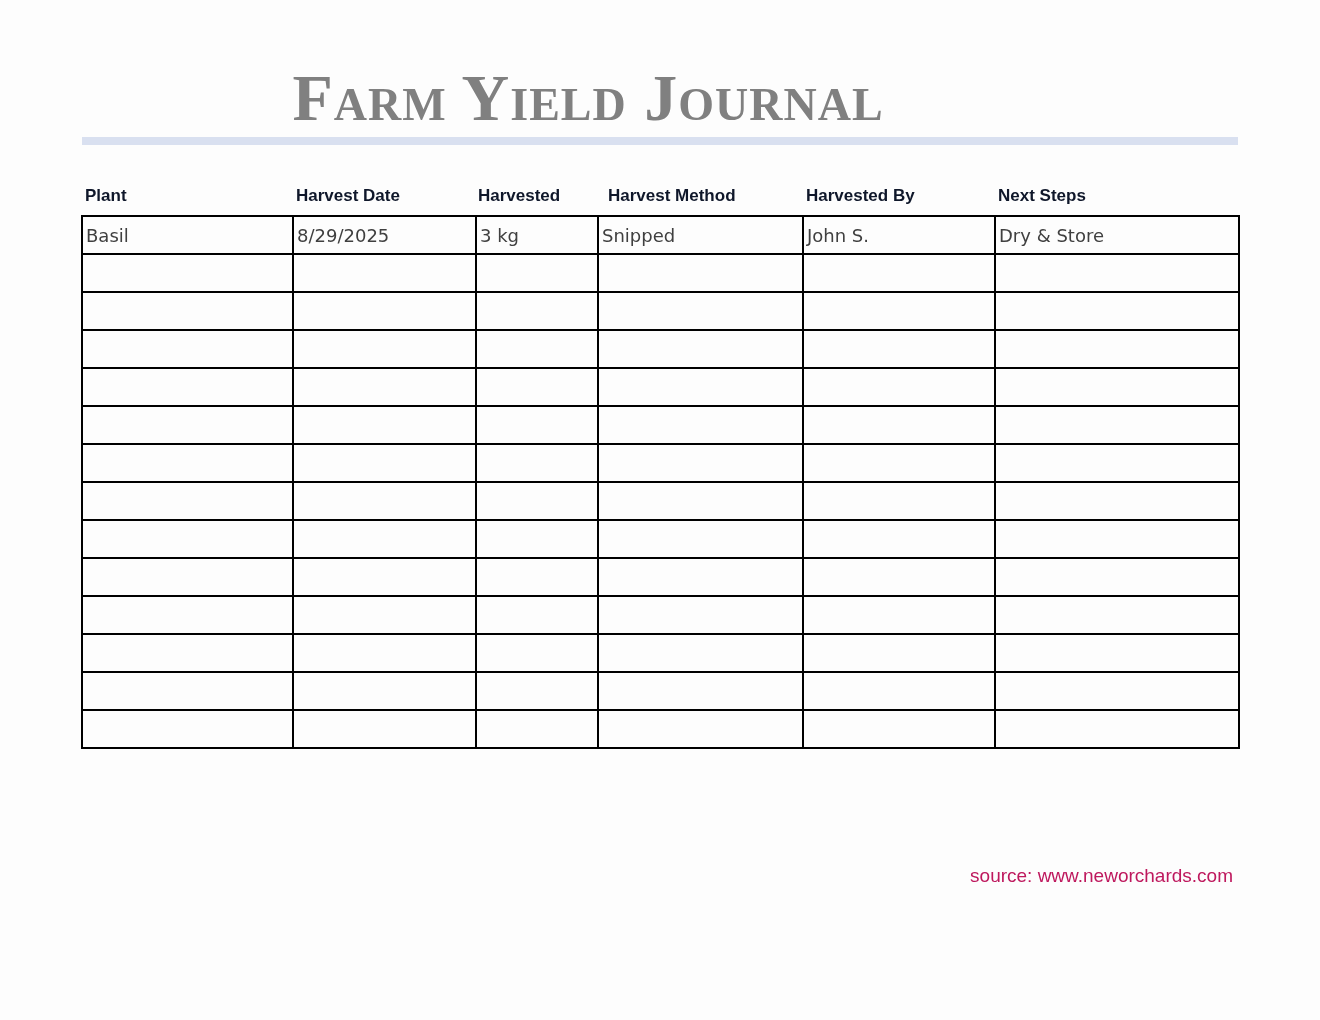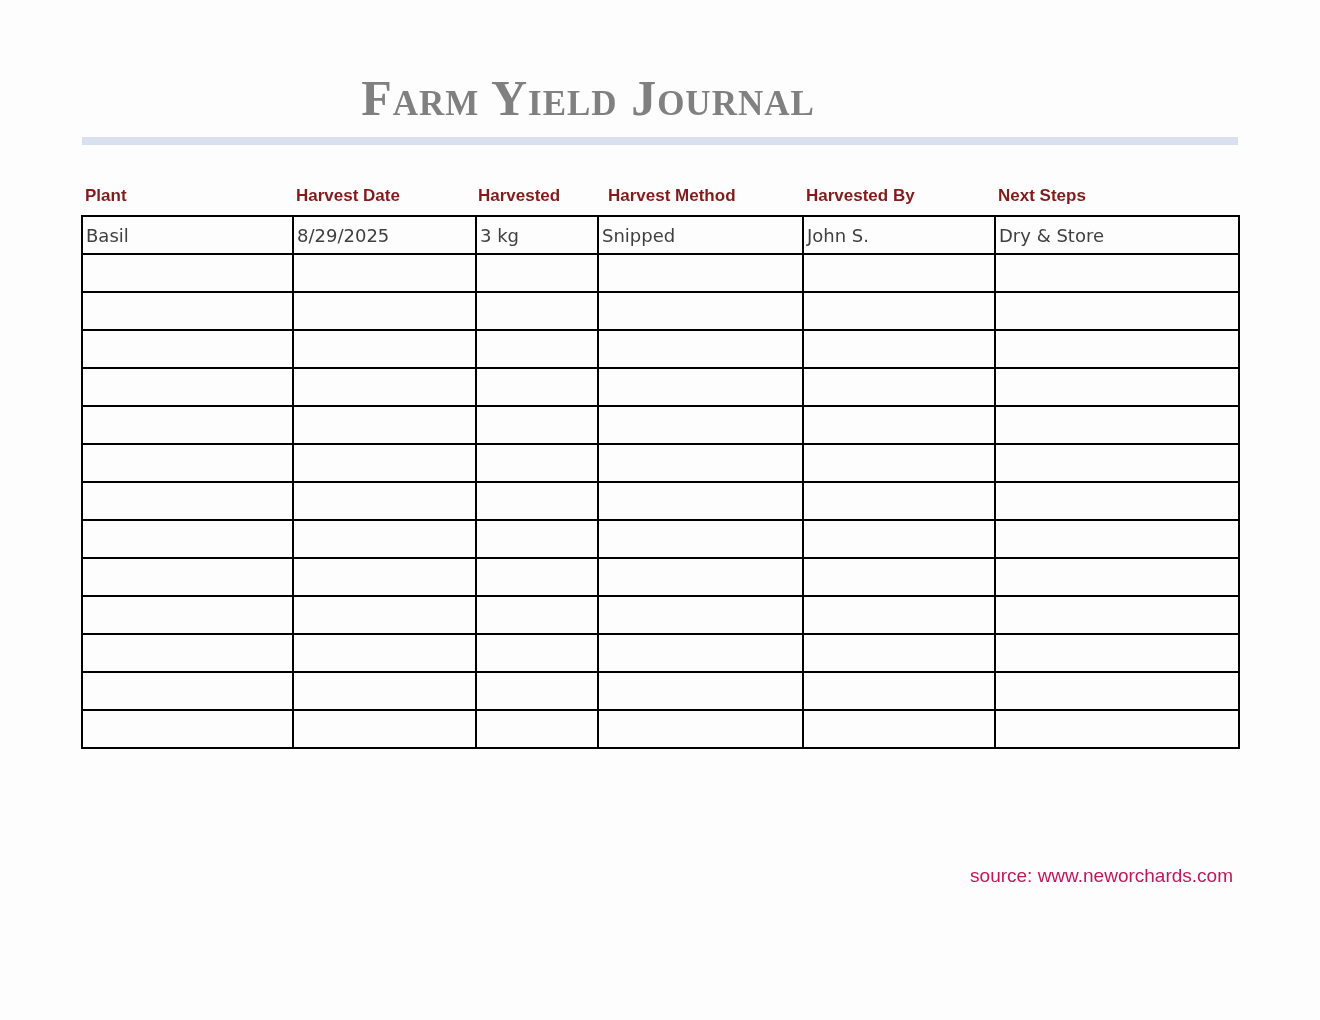--- a/index.html
+++ b/index.html
@@ -11,42 +11,42 @@
       overflow: hidden;
     }
     .title {
       position: absolute;
       left: 0; width: 1176px;
       top: 70px;
       text-align: center;
       font-family: "Liberation Serif", serif;
       font-weight: bold;
       font-variant: small-caps;
-      font-size: 50px;
+      font-size: 66px;
       letter-spacing: 1px;
       color: #808080;
       line-height: 56px;
     }
     .title-rule {
       position: absolute;
       left: 82px; top: 137px;
       width: 1156px; height: 8px;
       background: #d9e0f0;
     }
     .headers {
       position: absolute;
       top: 184px; left: 0;
       height: 26px; width: 1320px;
     }
     .hcell {
       position: absolute;
       top: 0;
       font-weight: bold;
       font-size: 17px;
-      color: #7f1d1d;
+      color: #0f172a;
       line-height: 24px;
     }
     table.grid {
       position: absolute;
       left: 81px; top: 215px;
       border-collapse: collapse;
       table-layout: fixed;
     }
     table.grid td {
       border: 2px solid #000;

